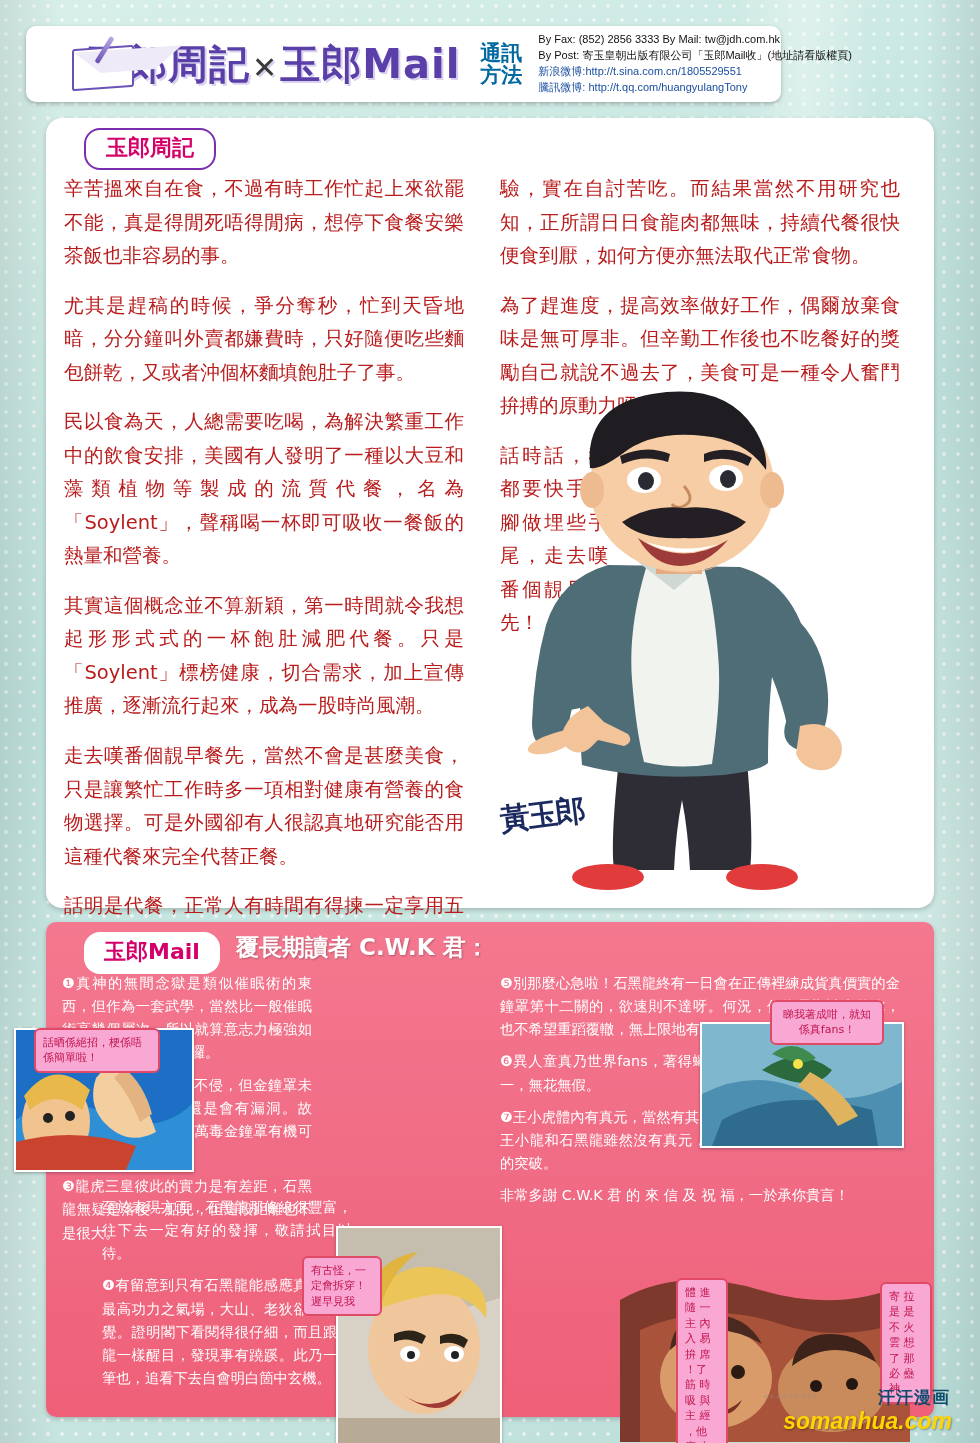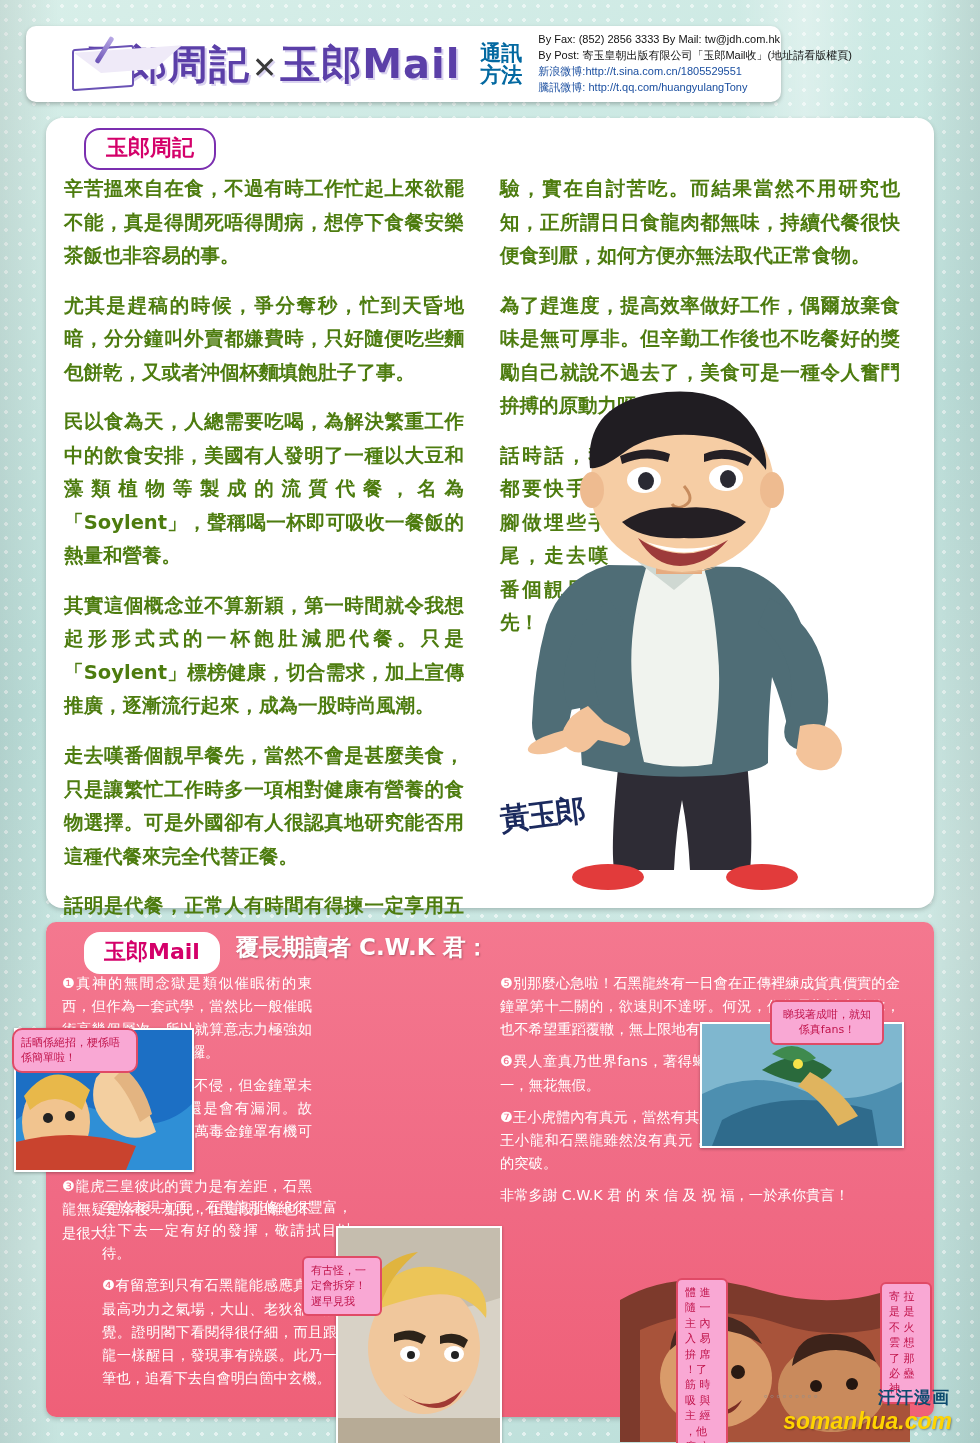--- a/index.html
+++ b/index.html
@@ -72,24 +72,23 @@
     background:#ffffff;border-radius:16px;
     box-shadow:0 2px 5px rgba(0,0,0,.2);
   }
   .tag{
     position:absolute;left:84px;top:128px;
     border:2px solid #7b2fb0;border-radius:16px;background:#fff;
     padding:3px 20px 5px;font-size:22px;font-weight:bold;color:#d4006a;
     font-family:"DejaVu Sans","Liberation Sans",sans-serif;
   }
   .col{
-    position:absolute;top:172px;font-size:19.5px;line-height:1.72;color:#4d7c0f;
+    position:absolute;top:172px;font-size:19.5px;line-height:1.72;color:#b91c1c;
     text-align:justify;
     font-family:"DejaVu Sans","Liberation Sans",sans-serif;
-    font-weight:bold;
   }
   .col p{margin:0 0 16px 0;}
   .col-left{left:64px;width:400px;}
   .col-right{left:500px;width:400px;}
   .col-right .narrow{width:108px;}
 
   
   .character{position:absolute;left:470px;top:390px;width:470px;height:520px;}
   .character svg{display:block;}
   .signature{
@@ -132,21 +131,21 @@
   .t1{left:14px;top:1028px;width:176px;height:140px;}
   .t2{left:700px;top:1022px;width:200px;height:122px;}
   .t3{left:336px;top:1226px;width:162px;height:215px;}
   .t4{left:620px;top:1270px;width:290px;height:172px;border:none;box-shadow:none;}
 
   .bubble{
     position:absolute;background:#f9a8d4;border:2px solid #e04a66;border-radius:6px;
     padding:5px 7px;font-size:11px;line-height:1.4;color:#c0134a;font-weight:normal;
     font-family:"DejaVu Sans","Liberation Sans",sans-serif;
   }
-  .b1{left:12px;top:1028px;width:108px;border-radius:10px;}
+  .b1{left:34px;top:1028px;width:108px;}
   .b2{left:770px;top:1000px;width:96px;text-align:center;}
   .b3{left:302px;top:1256px;width:62px;}
   .b4{left:676px;top:1278px;width:34px;}
   .b5{left:880px;top:1282px;width:34px;}
 
   .footer-brand{
     position:absolute;right:30px;bottom:34px;
     font-size:17px;color:#0c4a6e;font-weight:bold;letter-spacing:1px;
     font-family:"DejaVu Sans","Liberation Sans",sans-serif;
   }

